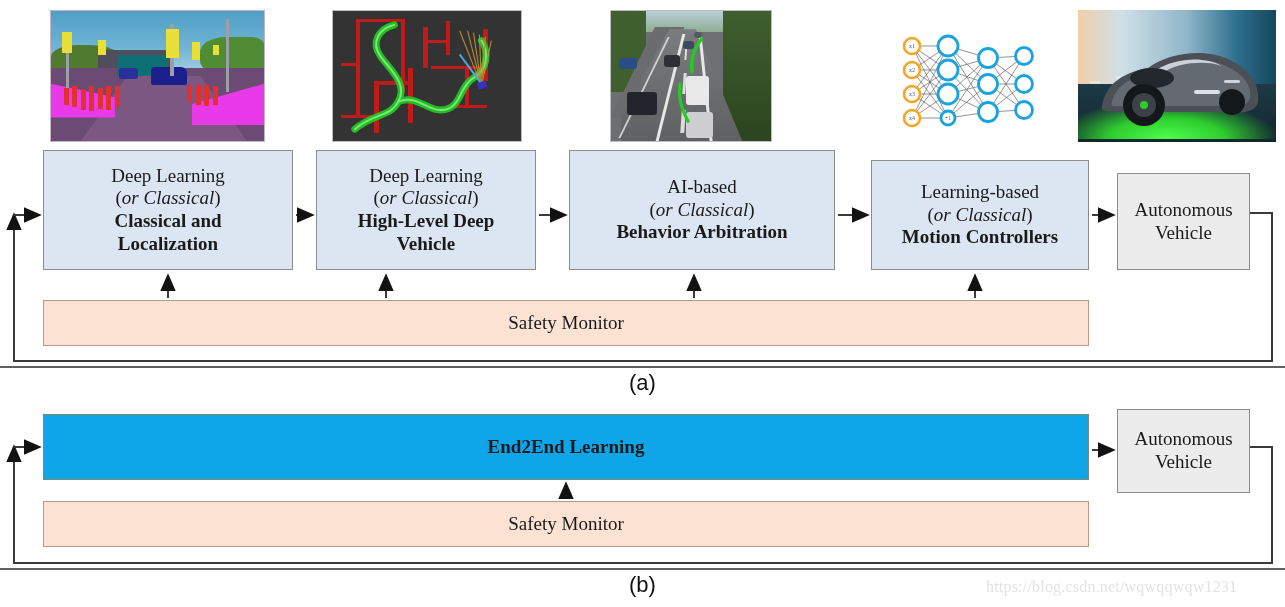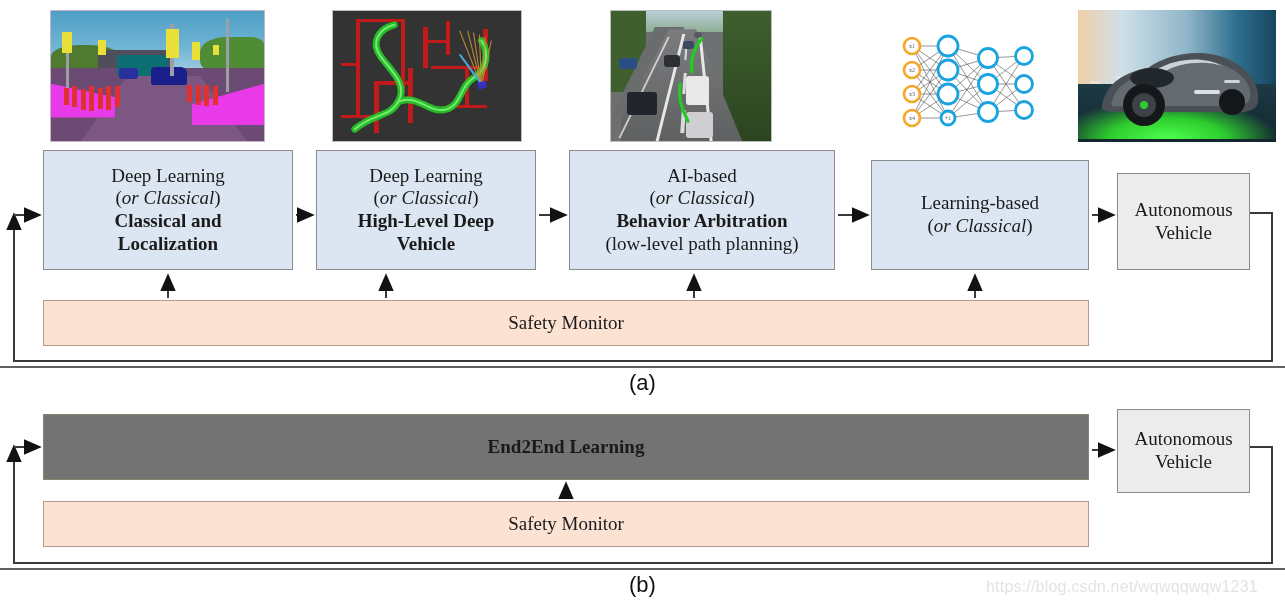--- a/index.html
+++ b/index.html
@@ -95,42 +95,42 @@
     border:1.6px solid #8c8c8c;
     display:flex; flex-direction:column;
     align-items:center; justify-content:center;
     text-align:center;
     line-height:1.19;
     color:#1a1a1a;
     font-size:19px;
   }
   .pbox.blue  { background:#dce6f2; }
   .pbox.grey  { background:#ececec; border-color:#8c8c8c; }
-  .pbox.green { background:#737373; border-color:#7d8a6e; }
+  .pbox.green { background:#0ea5e9; border-color:#7d8a6e; }
   .pbox.peach { background:#fbe2d3; border-color:#b49a8a; }
 
   .ln { display:block; white-space:nowrap; }
   .ln.bd { font-weight:bold; }
 
   .title-strong { font-weight:bold; font-size:19px; }
 
   
   .caption {
     position:absolute; text-align:center;
     font-family:"Liberation Sans","DejaVu Sans",sans-serif;
     font-size:22px; color:#111;
   }
 
   
   #wires { position:absolute; inset:0; width:1285px; height:607px; pointer-events:none; }
 
   
   .watermark {
     position:absolute;
-    font-family:Liberation Sans, sans-serif;
+    font-family:Liberation Serif, serif;
     font-size:16px;
     color:#e3e3e3;
     white-space:nowrap;
     letter-spacing:0.2px;
   }
 </style>
 </head>
 <body>
 
 <div id="stage">
@@ -325,26 +325,26 @@
     <span class="ln">Deep Learning</span>
     <span class="ln">(<i>or Classical</i>)</span>
     <span class="ln bd">High-Level Deep</span>
     <span class="ln bd">Vehicle</span>
   </div>
 
   <div class="pbox blue" style="left:569px; top:150px; width:266px; height:120px;">
     <span class="ln">AI-based</span>
     <span class="ln">(<i>or Classical</i>)</span>
     <span class="ln bd">Behavior Arbitration</span>
-    <span class="ln">(low-level path planning)</span>
   </div>
 
   <div class="pbox blue" style="left:871px; top:160px; width:218px; height:110px;">
     <span class="ln">Learning-based</span>
     <span class="ln">(<i>or Classical</i>)</span>
+    <span class="ln bd">Motion Controllers</span>
   </div>
 
   <div class="pbox grey" style="left:1117px; top:173px; width:133px; height:97px;">
     <span class="ln">Autonomous</span>
     <span class="ln">Vehicle</span>
   </div>
 
   <div class="pbox peach" style="left:43px; top:300px; width:1046px; height:46px;">
     <span class="ln">Safety Monitor</span>
   </div>

